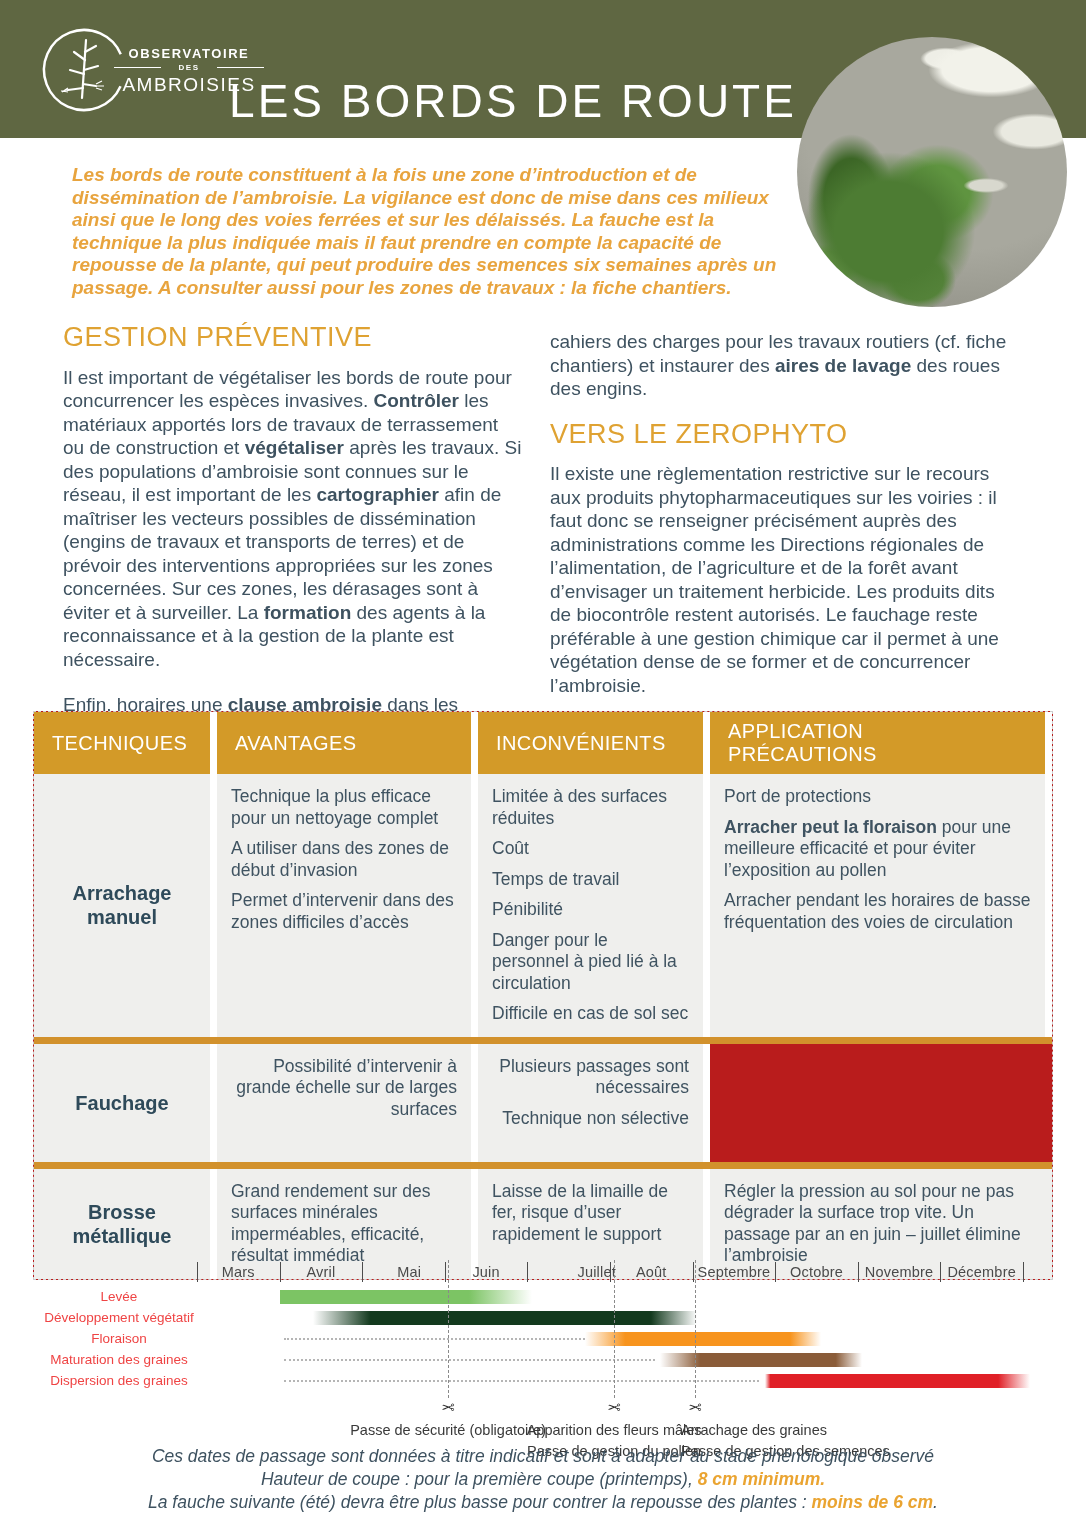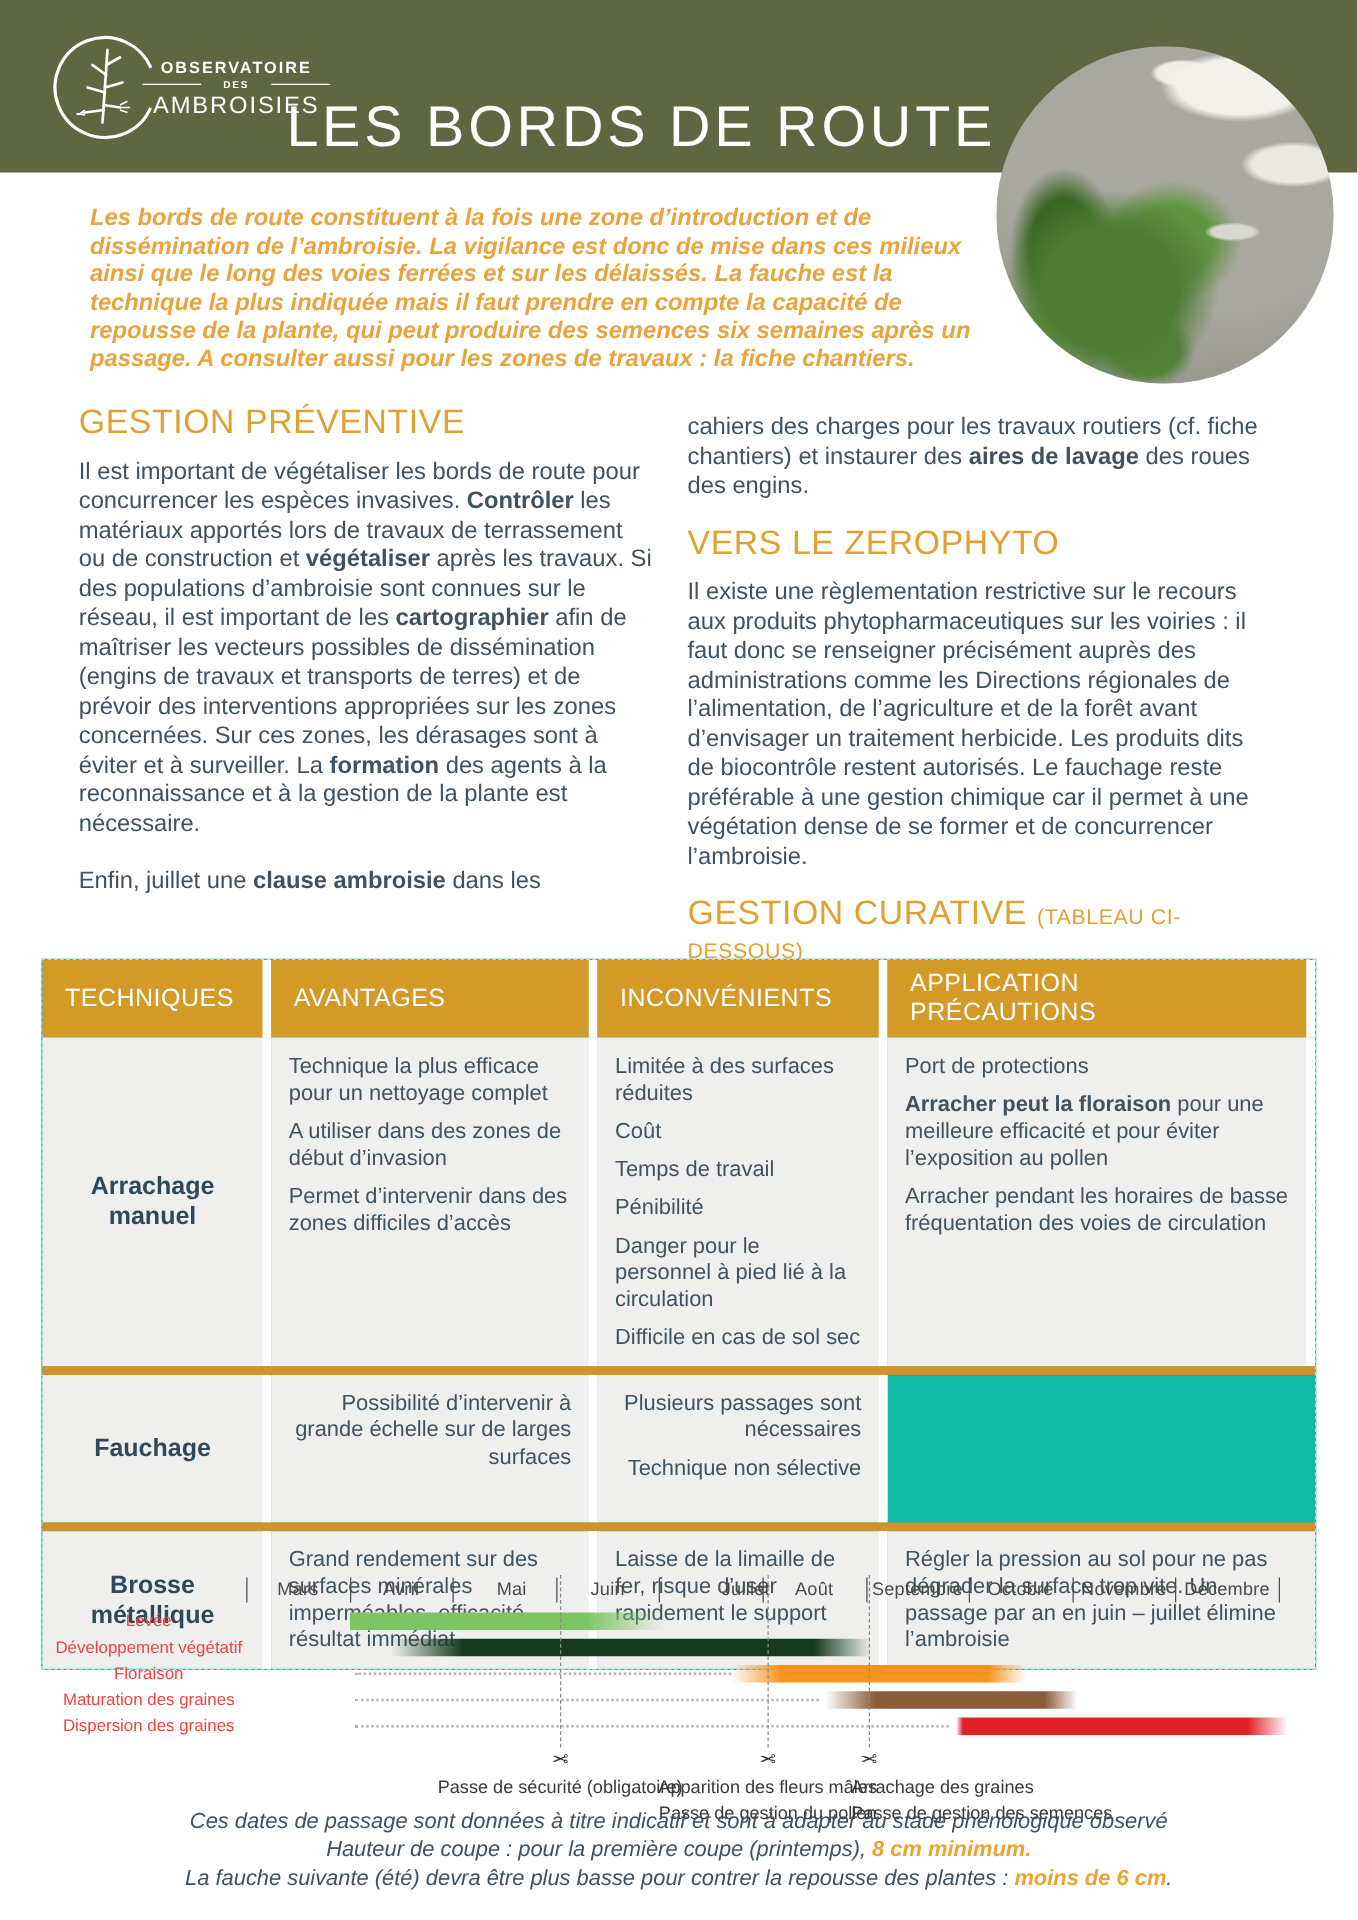--- a/index.html
+++ b/index.html
@@ -40,23 +40,23 @@
   .col-left{left:63px;top:326px;width:460px;}
   .col-right{left:550px;top:330px;width:463px;}
   .sec-heading{color:#dfa232;font-size:27px;letter-spacing:.5px;font-weight:400;margin:0 0 16px 0;}
   .sec-heading .sub{font-size:17px;letter-spacing:.5px;}
   .col p{margin:0 0 22px 0;}
   .col-right .sec-heading{margin-top:2px;}
   .seg-b{font-weight:700;}
   .seg-accent{color:#eaa431;font-weight:700;}
 
   
-  .curative-table{position:absolute;left:33px;top:767px;width:1020px;border:1px dashed #cfcfcf;
+  .curative-table{position:absolute;left:33px;top:711px;width:1020px;border:1px dashed #cfcfcf;
     display:grid;grid-template-columns:183px 261px 232px auto;grid-template-rows:62px auto 7px auto 7px auto;
-    background:#14b8a6;box-sizing:border-box;}
+    background:#b91c1c;box-sizing:border-box;}
   .th{background:#d39a28;color:#ffffff;font-size:20px;letter-spacing:.4px;display:flex;align-items:center;
     padding-left:18px;border-right:7px solid #ffffff;box-sizing:border-box;line-height:23px;}
   .th:last-child{border-right:none;}
   .cell{background:#efefed;border-right:7px solid #ffffff;box-sizing:border-box;
     color:#3f5361;font-size:17.5px;line-height:21.5px;padding:12px 14px;}
   .cell:last-of-type{border-right:none;}
   .cell p{margin:0 0 9px 0;}
   .cell p:last-child{margin-bottom:0;}
   .cell-tech{display:flex;align-items:center;justify-content:center;text-align:center;
     font-weight:700;color:#2e4a5a;font-size:20px;line-height:24px;padding:10px;}
@@ -115,21 +115,21 @@
     </div>
     <div class="page-title">LES BORDS DE ROUTE</div>
   </div>
   <div class="photo-circle"></div>
 
   <div class="intro">Les bords de route constituent à la fois une zone d’introduction et de dissémination de l’ambroisie. La vigilance est donc de mise dans ces milieux ainsi que le long des voies ferrées et sur les délaissés. La fauche est la technique la plus indiquée mais il faut prendre en compte la capacité de repousse de la plante, qui peut produire des semences six semaines après un passage. A consulter aussi pour les zones de travaux : la fiche chantiers.</div>
 
   <div class="col col-left">
     <h2 class="sec-heading">GESTION PRÉVENTIVE</h2>
     <p><span>Il est important de végétaliser les bords de route pour concurrencer les espèces invasives. </span><span class="seg-b">Contrôler</span><span> les matériaux apportés lors de travaux de terrassement ou de construction et </span><span class="seg-b">végétaliser</span><span> après les travaux. Si des populations d’ambroisie sont connues sur le réseau, il est important de les </span><span class="seg-b">cartographier</span><span> afin de maîtriser les vecteurs possibles de dissémination (engins de travaux et transports de terres) et de prévoir des interventions appropriées sur les zones concernées. Sur ces zones, les dérasages sont à éviter et à surveiller. La </span><span class="seg-b">formation</span><span> des agents à la reconnaissance et à la gestion de la plante est nécessaire.</span></p>
-    <p><span>Enfin, juillet une </span><span class="seg-b">clause ambroisie</span><span> dans les</span></p>
+    <p><span>Enfin, horaires une </span><span class="seg-b">clause ambroisie</span><span> dans les</span></p>
   </div>
 
   <div class="col col-right">
     <p><span>cahiers des charges pour les travaux routiers (cf. fiche chantiers) et instaurer des </span><span class="seg-b">aires de lavage</span><span> des roues des engins.</span></p>
     <h2 class="sec-heading">VERS LE ZEROPHYTO</h2>
     <p>Il existe une règlementation restrictive sur le recours aux produits phytopharmaceutiques sur les voiries : il faut donc se renseigner précisément auprès des administrations comme les Directions régionales de l’alimentation, de l’agriculture et de la forêt avant d’envisager un traitement herbicide. Les produits dits de biocontrôle restent autorisés. Le fauchage reste préférable à une gestion chimique car il permet à une végétation dense de se former et de concurrencer l’ambroisie.</p>
     <h2 class="sec-heading"><span>GESTION CURATIVE</span> <span class="sub">(TABLEAU CI-DESSOUS)</span></h2>
   </div>
 
   <div class="curative-table">

